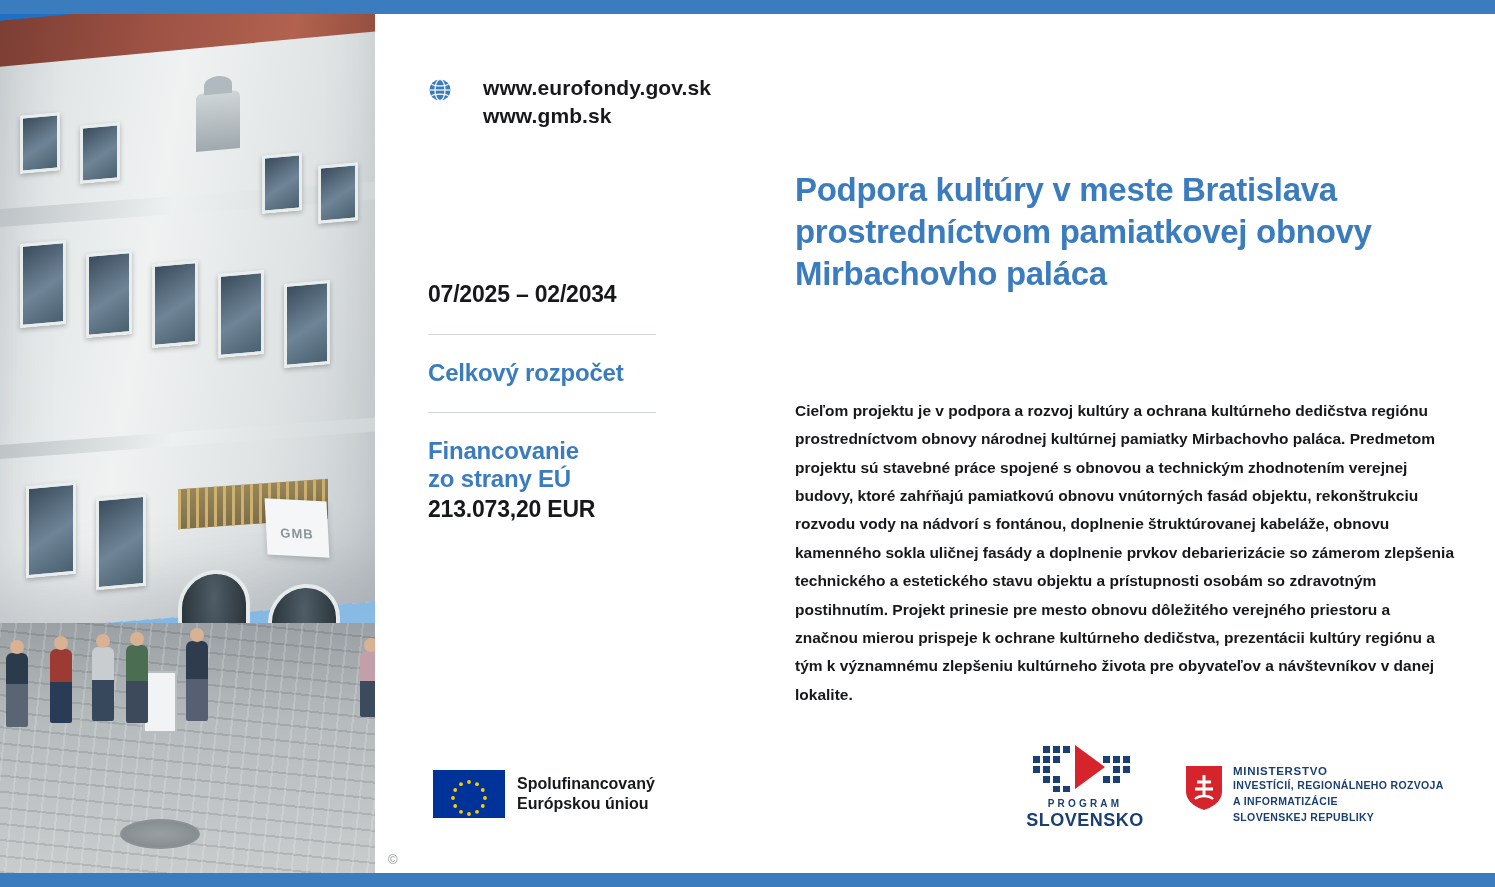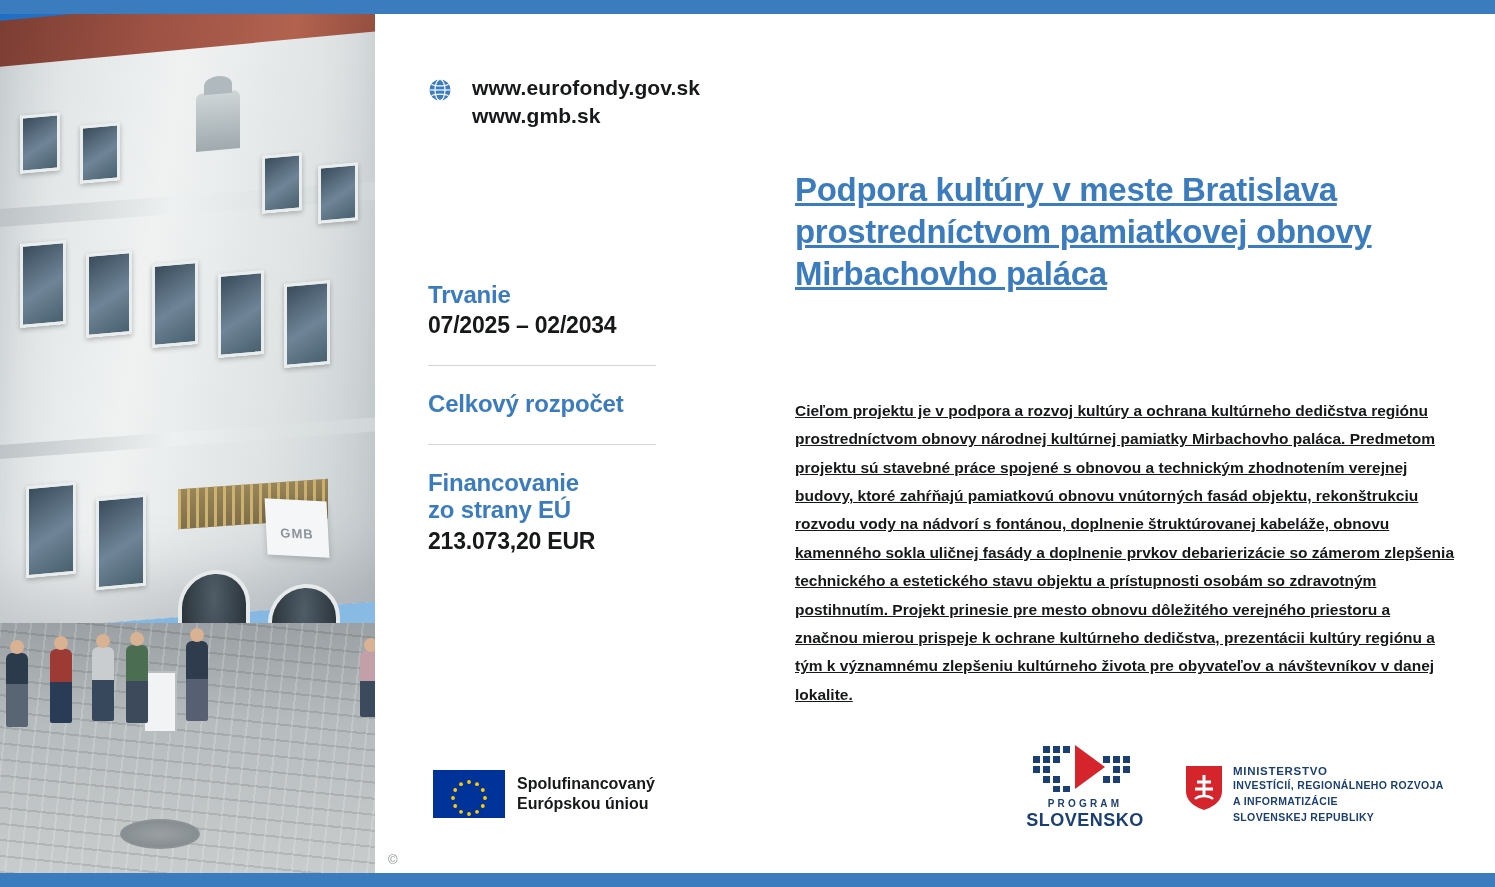--- a/index.html
+++ b/index.html
@@ -201,21 +201,21 @@
   
   .info-col {
     position: absolute;
     left: 428px;
     top: 60px;
     width: 240px;
   }
   .url-block {
     display: flex;
     align-items: flex-start;
-    gap: 20px;
+    gap: 31px;
   }
   .globe-icon {
     width: 24px;
     height: 24px;
     flex: 0 0 24px;
     margin-top: 4px;
   }
   .url-lines {
     font-size: 21px;
     font-weight: 700;
@@ -252,32 +252,30 @@
   .title {
     position: absolute;
     left: 795px;
     top: 155px;
     width: 680px;
     color: #3b7cbf;
     font-size: 33px;
     font-weight: 700;
     line-height: 1.27;
     letter-spacing: -.3px;
-    text-decoration: underline;
   }
   .body-text {
     position: absolute;
     left: 795px;
     top: 383px;
     width: 660px;
     color: #16181a;
     font-size: 15.5px;
     font-weight: 600;
     line-height: 1.83;
-    text-decoration: underline;
   }
 
   
   .eu-logo {
     position: absolute;
     left: 433px;
     bottom: 55px;
     display: flex;
     align-items: center;
     gap: 12px;
@@ -413,21 +411,20 @@
       </svg>
       <div class="url-lines">
         <div>www.eurofondy.gov.sk</div>
         <div>www.gmb.sk</div>
       </div>
     </div>
 
     <div class="stats">
 
       <div>
-        <div class="stat-label">Trvanie</div>
         <div class="stat-value">07/2025 – 02/2034</div>
       </div>
 
       <div class="divider"></div>
 
       <div>
         <div class="stat-label">Celkový rozpočet</div>
       </div>
 
       <div class="divider"></div>

